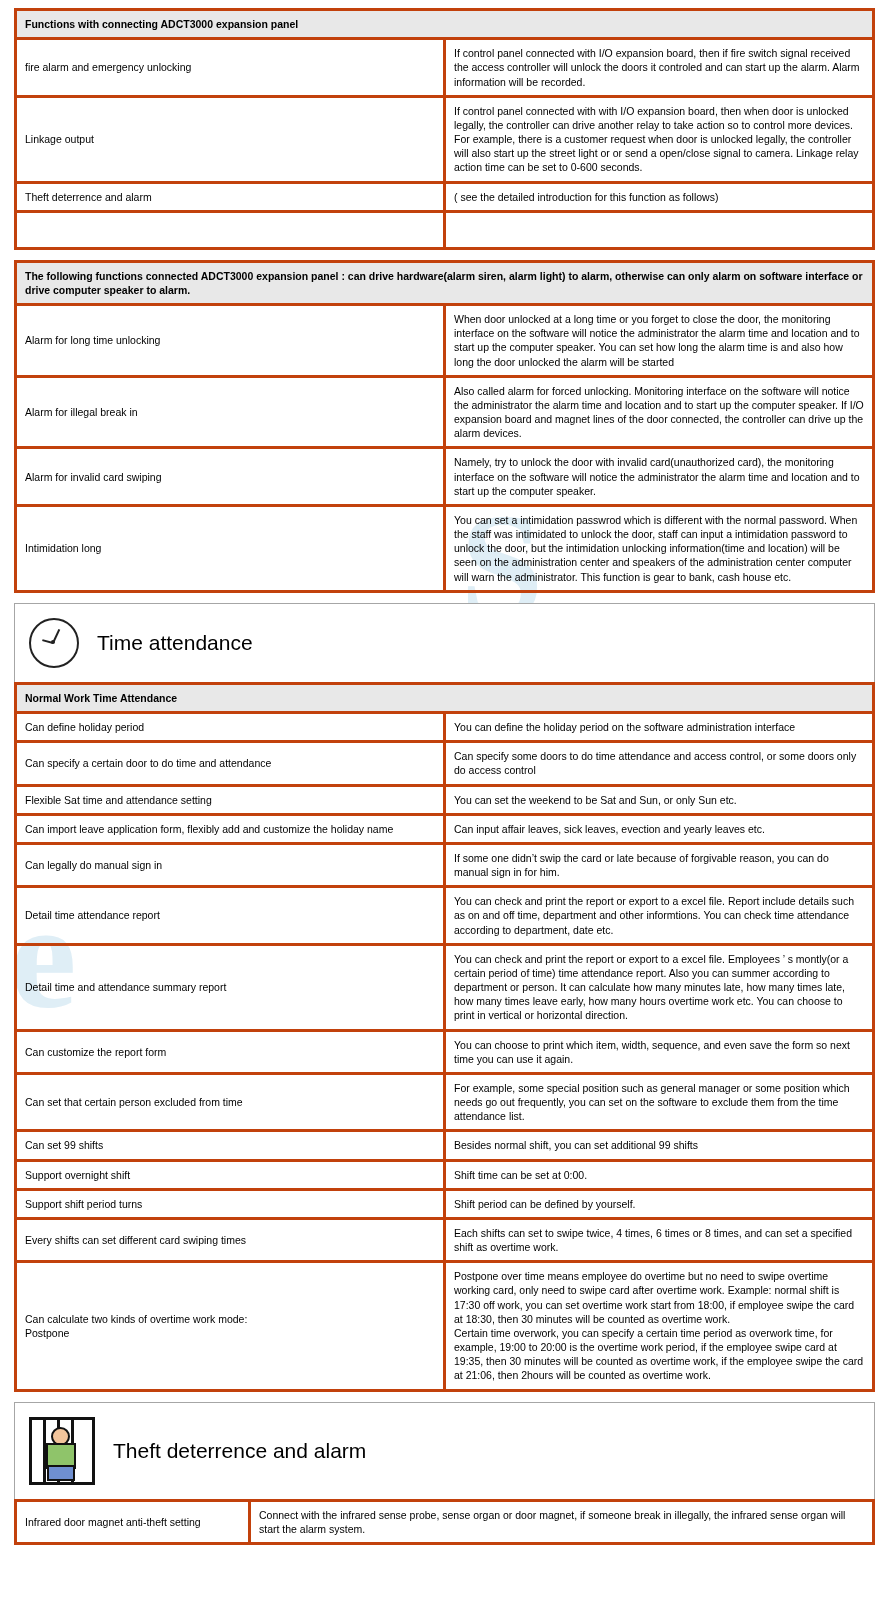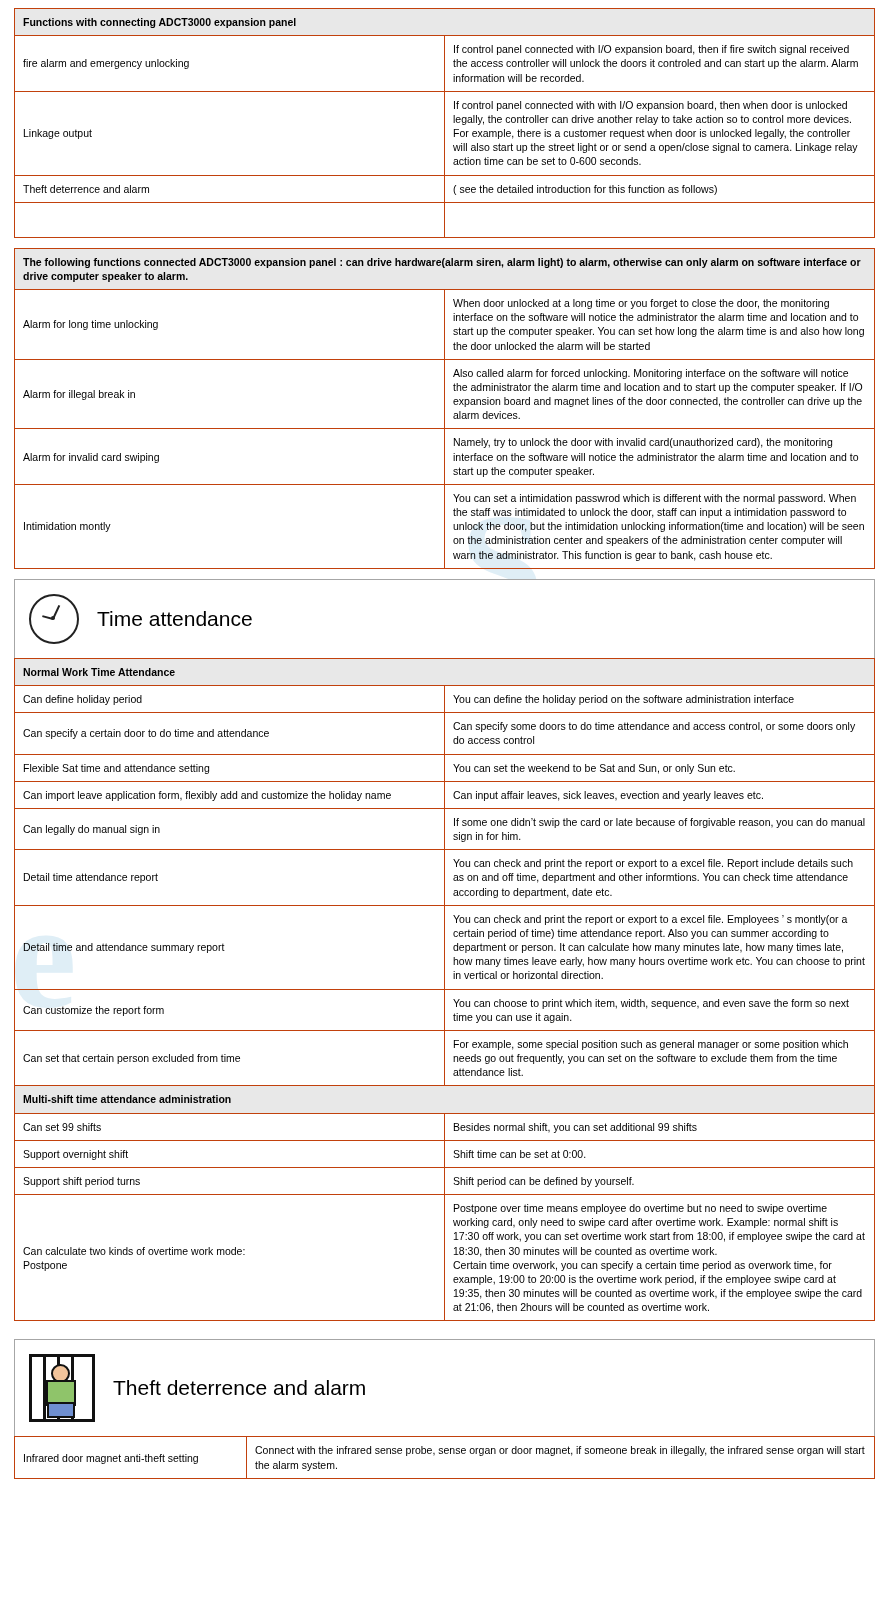--- a/index.html
+++ b/index.html
@@ -34,21 +34,21 @@
 
   .content { position: relative; z-index: 1; }
 
   table.tbl {
     width: 100%;
     border-collapse: collapse;
     table-layout: fixed;
     margin: 0 0 10px 0;
   }
   table.tbl td {
-    border: 1px solid #c2410c;
+    border: 3px solid #c2410c;
     padding: 6px 8px;
     vertical-align: middle;
     font-size: 10.5px;
     line-height: 1.35;
   }
   td.hdr {
     background: #e8e8e8;
     font-weight: bold;
     font-size: 10.5px;
     padding: 7px 8px;
@@ -72,21 +72,21 @@
     border-bottom: none;
     padding: 14px 14px;
     background: #ffffff;
   }
   .section-title h2 {
     margin: 0;
     font-size: 21px;
     font-weight: normal;
     font-family: "Liberation Sans", sans-serif;
   }
-  .sect-wrap { margin-bottom: 0; margin-top: 8px; }
+  .sect-wrap { margin-bottom: 0; }
   .sect-wrap table.tbl { margin-bottom: 0; border-radius: 27px; }
   .gap { height: 10px; }
 
   
   .clock {
     width: 46px; height: 46px;
     border-radius: 50%;
     border: 2px solid #222;
     position: relative;
     background: #fff;
@@ -187,21 +187,21 @@
       </tr>
       <tr>
         <td class="label">Alarm for illegal break in</td>
         <td class="val">Also called alarm for forced unlocking. Monitoring interface on the software will notice the administrator the alarm time and location and to start up the computer speaker. If I/O expansion board and magnet lines of the door connected, the controller can drive up the alarm devices.</td>
       </tr>
       <tr>
         <td class="label">Alarm for invalid card swiping</td>
         <td class="val">Namely, try to unlock the door with invalid card(unauthorized card), the monitoring interface on the software will notice the administrator the alarm time and location and to start up the computer speaker.</td>
       </tr>
       <tr>
-        <td class="label">Intimidation montly</td>
+        <td class="label">Intimidation long</td>
         <td class="val">You can set a intimidation passwrod which is different with the normal password. When the staff was intimidated to unlock the door, staff can input a intimidation password to unlock the door, but the intimidation unlocking information(time and location) will be seen on the administration center and speakers of the administration center computer will warn the administrator. This function is gear to bank, cash house etc.</td>
       </tr>
     </tbody>
       </table>
 
     <div class="sect-wrap">
       <div class="section-title">
         <div class="clock">
             <span class="dot"></span>
           </div>
@@ -244,33 +244,34 @@
         <tr>
           <td class="label2">Can customize the report form</td>
           <td class="val">You can choose to print which item, width, sequence, and even save the form so next time you can use it again.</td>
         </tr>
         <tr>
           <td class="label2">Can set that certain person excluded from time</td>
           <td class="val">For example, some special position such as general manager or some position which needs go out frequently, you can set on the software to exclude them from the time attendance list.</td>
         </tr>
 
         <tr>
-          <td class="hdr" colspan="2">Multi-shift time attendance administration</td>
-        </tr>
-        <tr>
           <td class="label2">Can set 99 shifts</td>
           <td class="val">Besides normal shift, you can set additional 99 shifts</td>
         </tr>
         <tr>
           <td class="label2">Support overnight shift</td>
           <td class="val">Shift time can be set at 0:00.</td>
         </tr>
         <tr>
           <td class="label2">Support shift period turns</td>
           <td class="val">Shift period can be defined by yourself.</td>
+        </tr>
+        <tr>
+          <td class="label2">Every shifts can set different card swiping times</td>
+          <td class="val">Each shifts can set to swipe twice, 4 times, 6 times or 8 times, and can set a specified shift as overtime work.</td>
         </tr>
         <tr>
           <td class="label2" style="white-space:pre-line">Can calculate two kinds of overtime work mode:
 Postpone</td>
           <td class="val" style="white-space:pre-line">Postpone over time means employee do overtime but no need to swipe overtime working card, only need to swipe card after overtime work. Example: normal shift is 17:30 off work, you can set overtime work start from 18:00, if employee swipe the card at 18:30, then 30 minutes will be counted as overtime work.
 Certain time overwork, you can specify a certain time period as overwork time, for example, 19:00 to 20:00 is the overtime work period, if the employee swipe card at 19:35, then 30 minutes will be counted as overtime work, if the employee swipe the card at 21:06, then 2hours will be counted as overtime work.</td>
         </tr>
       </tbody>
         </table>
     </div>

